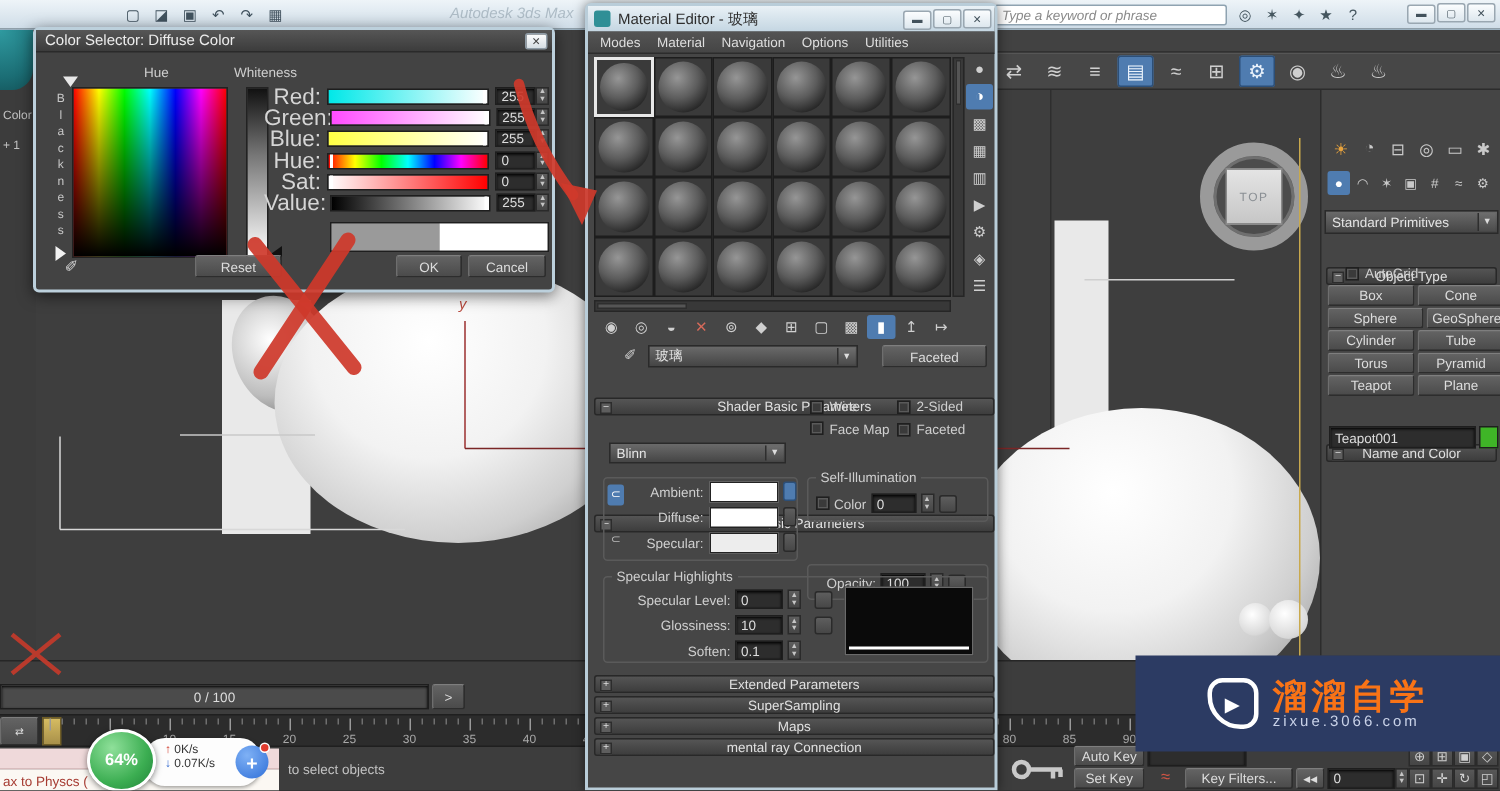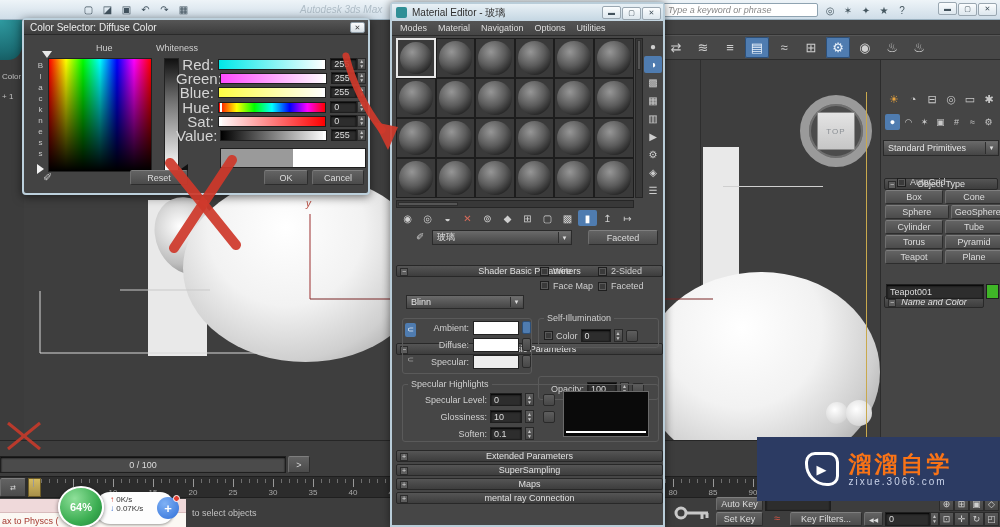--- a/index.html
+++ b/index.html
@@ -215,21 +215,21 @@
         </div>
         <div style="display: flex; gap: 2px; margin-bottom: 1px;">
           <div class="btn" style="width: 58px; height: 14px;">Torus</div>
           <div class="btn" style="width: 58px; height: 14px;">Pyramid</div>
         </div>
         <div style="display: flex; gap: 2px; margin-bottom: 1px;">
           <div class="btn" style="width: 58px; height: 14px;">Teapot</div>
           <div class="btn" style="width: 58px; height: 14px;">Plane</div>
         </div>
       </div>
-    <div class="a roll" style="left:3px;top:208px;width:100px;height:12px;font-style:italic;">
+    <div class="a roll" style="left:3px;top:208px;width:114px;height:12px;">
         <span class="pm">−</span>
         <span>Name and Color</span>
       </div>
     <div class="a fld" style="left:5px;top:224px;width:98px;height:15px;">
         <span>Teapot001</span>
       </div>
     <div class="a" style="left:105px;top:224px;width:13px;height:15px;background:#3fb527;border:1px solid #1f1f1f;"></div>
   </div>
 
   <div class="a bottom">

